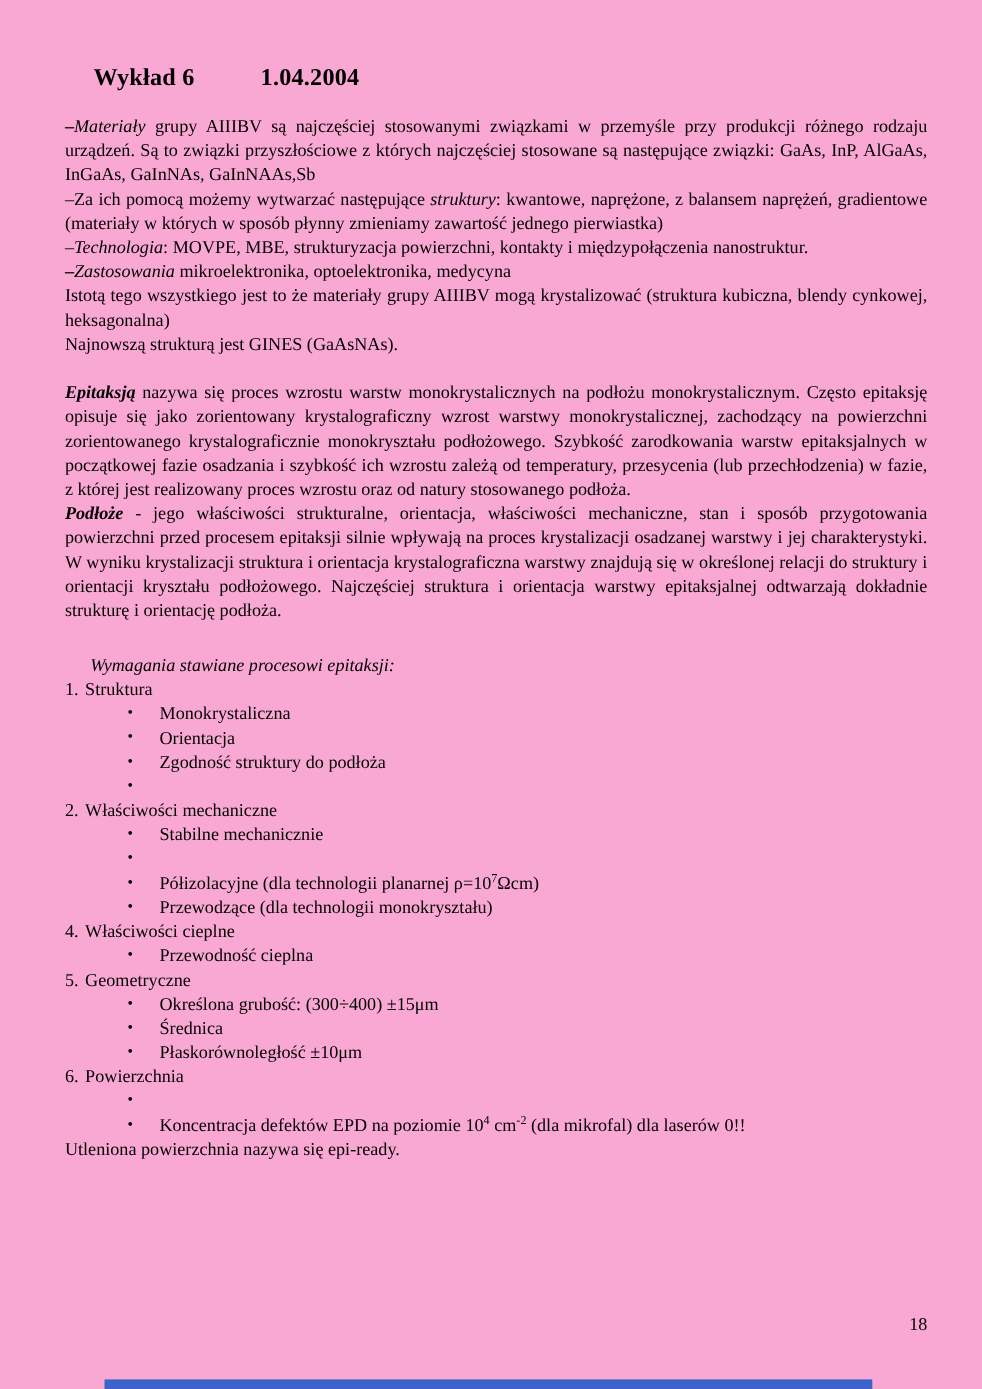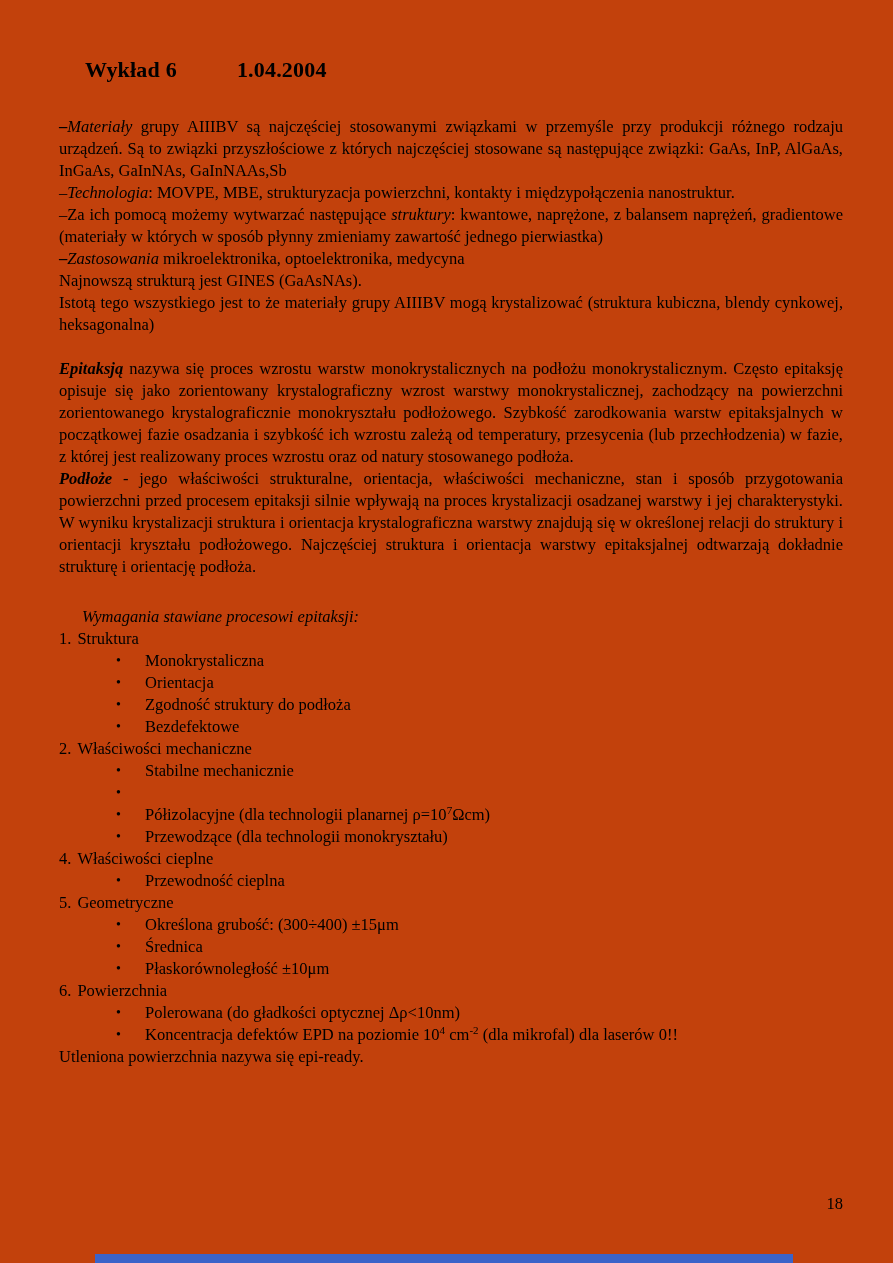--- a/index.html
+++ b/index.html
@@ -2,37 +2,37 @@
 <html lang="pl"><head>
 <meta charset="utf-8">
 <style>
   * { margin: 0; padding: 0; box-sizing: border-box; }
   html, body { background: #ffffff; }
   .page {
     position: relative;
     width: 893px;
     height: 1263px;
     margin: 0 auto;
-    background: #c2410c;
+    background: #f9a8d4;
     color: #000000;
     font-family: "Liberation Serif", serif;
     font-size: 16.5px;
     line-height: 22px;
     padding: 56px 50px 0 59px;
     overflow: hidden;
   }
   .doc-title {
     font-size: 22px;
     line-height: 28px;
     font-weight: bold;
     margin: 0 0 0 26px;
     letter-spacing: 0.2px;
   }
   .doc-title .title-date { margin-left: 60px; }
-  .intro-block { margin-top: 32px; }
+  .intro-block { margin-top: 20px; }
   p.body-par { text-align: justify; }
   .em { font-style: italic; }
   .bold { font-weight: bold; }
   .bolditalic { font-weight: bold; font-style: italic; }
   .gap-sm { height: 22px; }
   .gap-md { height: 28px; }
   .section-heading { font-weight: bold; }
   .req-intro { font-style: italic; margin-left: 23px; }
   .req-cat { }
   .req-label { margin-left: 6px; }
@@ -58,25 +58,25 @@
 <body>
 
 <div class="page">
 
   <h1 class="doc-title">
     <span>Wykład 6</span><span class="title-date">1.04.2004</span>
   </h1>
 
   <div class="intro-block">
     <p class="body-par"><span class="bold">–</span><span class="em">Materiały</span><span> grupy AIIIBV są najczęściej stosowanymi związkami w przemyśle przy produkcji różnego rodzaju urządzeń. Są to związki przyszłościowe z których najczęściej stosowane są następujące związki: GaAs, InP, AlGaAs, InGaAs, GaInNAs, GaInNAAs,Sb</span></p>
+    <p class="body-par"><span>–</span><span>Za ich pomocą możemy wytwarzać następujące </span><span class="em">struktury</span><span>: kwantowe, naprężone, z balansem naprężeń, gradientowe (materiały w których w sposób płynny zmieniamy zawartość jednego pierwiastka)</span></p>
     <p class="body-par"><span>–</span><span class="em">Technologia</span><span>: MOVPE, MBE, strukturyzacja powierzchni, kontakty i międzypołączenia nanostruktur.</span></p>
-    <p class="body-par"><span>–</span><span>Za ich pomocą możemy wytwarzać następujące </span><span class="em">struktury</span><span>: kwantowe, naprężone, z balansem naprężeń, gradientowe (materiały w których w sposób płynny zmieniamy zawartość jednego pierwiastka)</span></p>
     <p class="body-par"><span class="bold">–</span><span class="em">Zastosowania</span><span> mikroelektronika, optoelektronika, medycyna</span></p>
+    <p class="body-par">Istotą tego wszystkiego jest to że materiały grupy AIIIBV mogą krystalizować (struktura kubiczna, blendy cynkowej, heksagonalna)</p>
     <p class="body-par">Najnowszą strukturą jest GINES (GaAsNAs).</p>
-    <p class="body-par">Istotą tego wszystkiego jest to że materiały grupy AIIIBV mogą krystalizować (struktura kubiczna, blendy cynkowej, heksagonalna)</p>
   </div>
 
   <div class="gap-sm"></div>
 
   <div>
     <p class="body-par"><span class="bolditalic">Epitaksją</span><span> nazywa się proces wzrostu warstw monokrystalicznych na podłożu monokrystalicznym. Często epitaksję opisuje się jako zorientowany krystalograficzny wzrost warstwy monokrystalicznej, zachodzący na powierzchni zorientowanego krystalograficznie monokryształu podłożowego. Szybkość zarodkowania warstw epitaksjalnych w początkowej fazie osadzania i szybkość ich wzrostu zależą od temperatury, przesycenia (lub przechłodzenia) w fazie, z której jest realizowany proces wzrostu oraz od natury stosowanego podłoża.</span></p>
     <p class="body-par"><span class="bolditalic">Podłoże</span><span> - jego właściwości strukturalne, orientacja, właściwości mechaniczne, stan i sposób przygotowania powierzchni przed procesem epitaksji silnie wpływają na proces krystalizacji osadzanej warstwy i jej charakterystyki. W wyniku krystalizacji struktura i orientacja krystalograficzna warstwy znajdują się w określonej relacji do struktury i orientacji kryształu podłożowego. Najczęściej struktura i orientacja warstwy epitaksjalnej odtwarzają dokładnie strukturę i orientację podłoża.</span></p>
   </div>
 
   <div class="gap-md"></div>
@@ -92,21 +92,20 @@
         <div class="bullet-row">
           <span class="bullet-marker">•</span>
           <span class="bullet-text">Orientacja</span>
         </div>
         <div class="bullet-row">
           <span class="bullet-marker">•</span>
           <span class="bullet-text">Zgodność struktury do podłoża</span>
         </div>
         <div class="bullet-row">
           <span class="bullet-marker">•</span>
-          <span class="bullet-text">Bezdefektowe</span>
         </div>
         <div class="req-cat"><span>2.</span><span class="req-label">Właściwości mechaniczne</span></div>
         <div class="bullet-row">
           <span class="bullet-marker">•</span>
           <span class="bullet-text">Stabilne mechanicznie</span>
         </div>
         <div class="bullet-row">
           <span class="bullet-marker">•</span>
         </div>
         <div class="bullet-row">
@@ -131,21 +130,20 @@
           <span class="bullet-marker">•</span>
           <span class="bullet-text">Średnica</span>
         </div>
         <div class="bullet-row">
           <span class="bullet-marker">•</span>
           <span class="bullet-text">Płaskorównoległość ±10μm</span>
         </div>
         <div class="req-cat"><span>6.</span><span class="req-label">Powierzchnia</span></div>
         <div class="bullet-row">
           <span class="bullet-marker">•</span>
-          <span class="bullet-text">Polerowana (do gładkości optycznej Δρ&lt;10nm)</span>
         </div>
         <div class="bullet-row">
           <span class="bullet-marker">•</span>
           <span class="bullet-text"><span>Koncentracja defektów EPD na poziomie 10</span><sup>4</sup><span> cm</span><sup>-2</sup><span> (dla mikrofal) dla laserów 0!!</span></span>
         </div>
       </div>
     <div>Utleniona powierzchnia nazywa się epi-ready.</div>
   </div>
 
   <div class="gap-md"></div>

